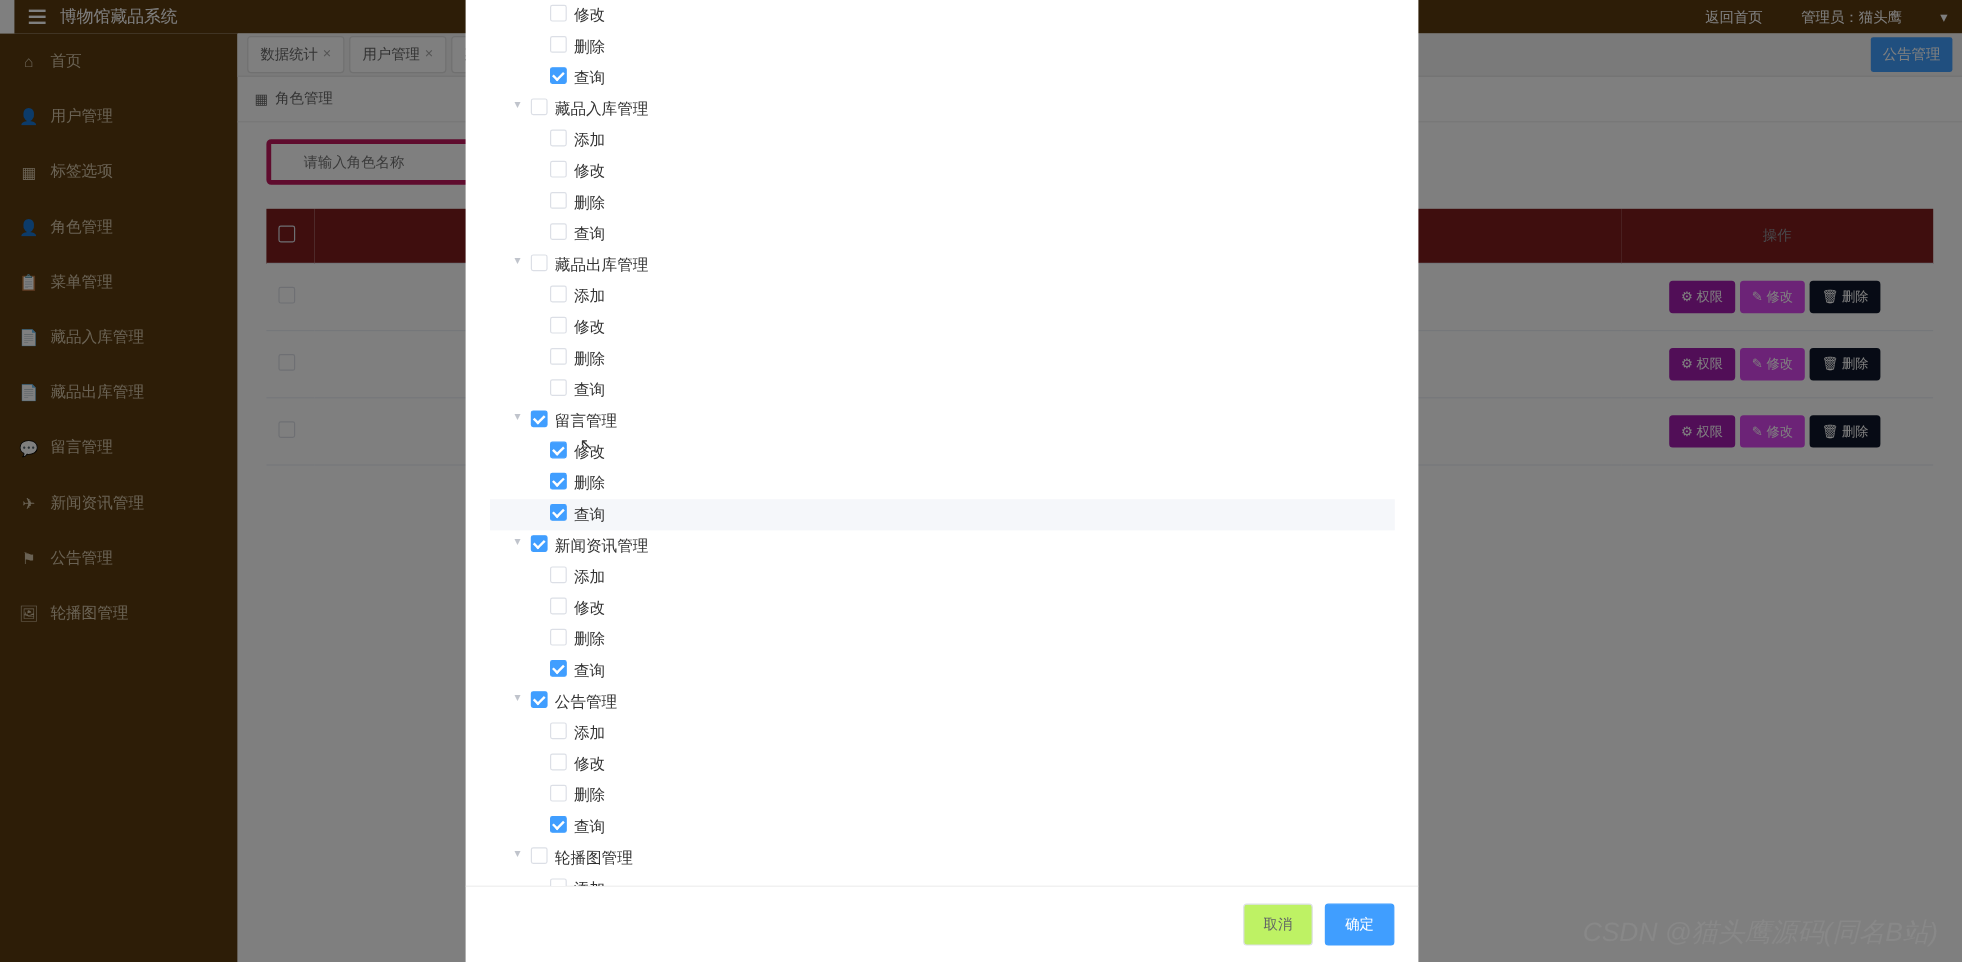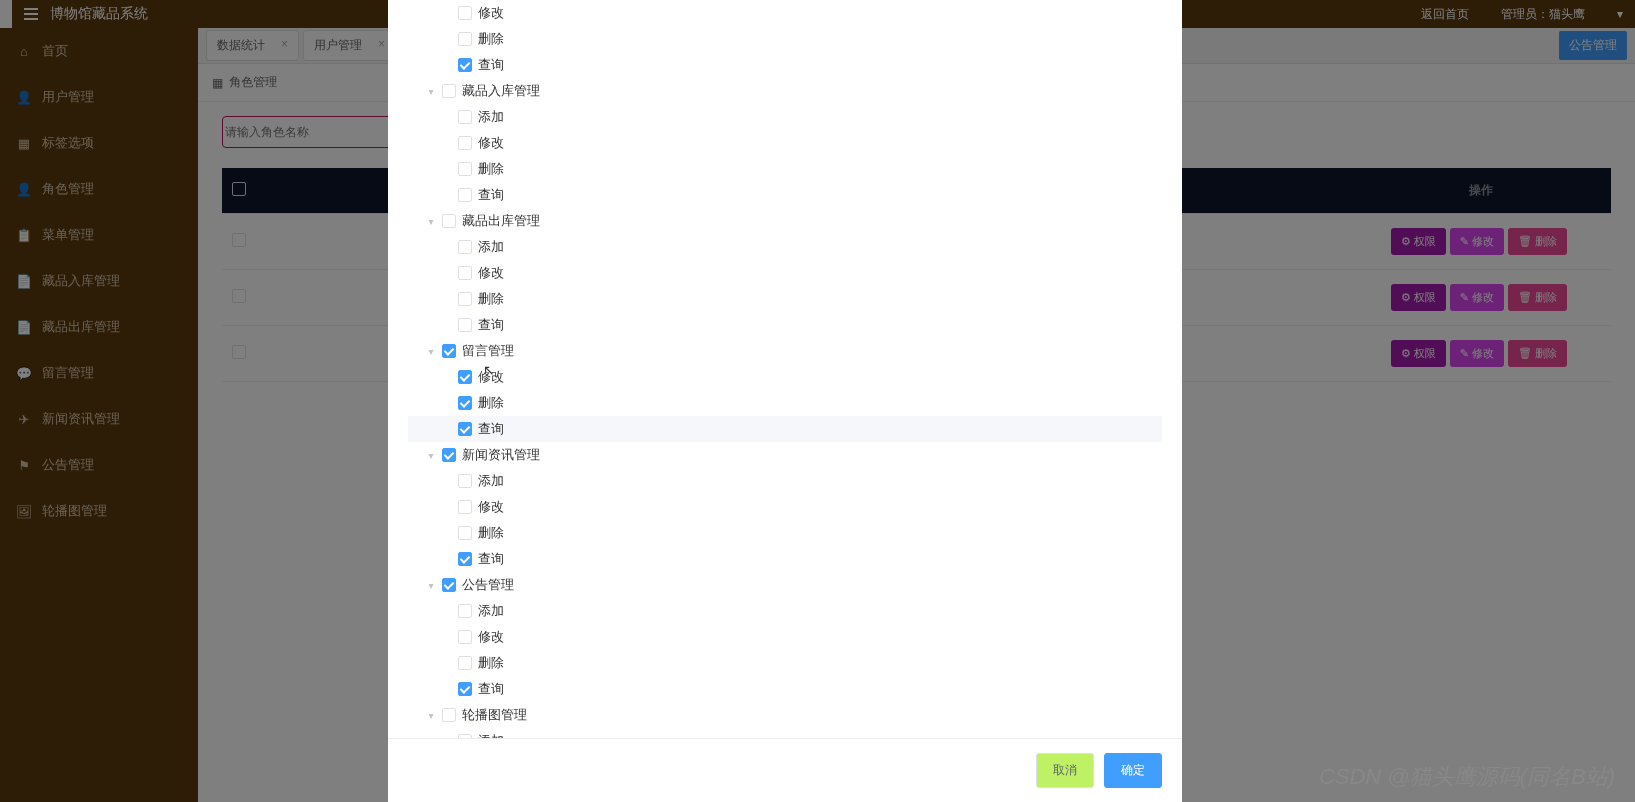--- a/index.html
+++ b/index.html
@@ -8,40 +8,40 @@
 .header{position:absolute;top:0;left:12px;right:0;height:28px;background:#5a3a0f;color:#fff;display:flex;align-items:center;padding:0 12px;z-index:0}
 .hamburger{display:flex;flex-direction:column;gap:3px;margin-right:12px;cursor:pointer}
 .hamburger span{width:14px;height:2px;background:#fff}
 .app-title{font-size:14px}
 .header-right{margin-left:auto;display:flex;gap:32px;align-items:center;font-size:12px}
 .sidebar{position:absolute;top:28px;left:0;width:198px;bottom:0;background:#5a3a0f;z-index:0}
 .sidebar-item{display:flex;align-items:center;gap:10px;padding:14px 16px;color:#d4c5a8;cursor:pointer;font-size:13px}
 .sidebar-item .icon{width:16px;height:16px;display:flex;align-items:center;justify-content:center}
 .main{position:absolute;top:28px;left:198px;right:0;bottom:0;background:#fff;z-index:0}
 .tabs{display:flex;align-items:center;background:#f5f5f5;border-bottom:1px solid #e4e4e4;padding:0 8px;height:36px}
-.tab{padding:6px 10px;font-size:12px;color:#666;display:flex;align-items:flex-start;gap:16px;background:#fff;border:1px solid #e0e0e0;margin-right:4px;border-radius:3px}
+.tab{padding:6px 10px;font-size:12px;color:#666;display:flex;align-items:flex-start;gap:4px;background:#fff;border:1px solid #e0e0e0;margin-right:4px;border-radius:3px}
 .tab .close{color:#aaa;cursor:pointer}
 .tag-options{margin-left:auto;background:#409eff;color:#fff;padding:6px 10px;font-size:12px;border-radius:2px;cursor:pointer}
 .breadcrumb{padding:10px 14px;font-size:12px;color:#666;display:flex;align-items:center;gap:6px;border-bottom:1px solid #eee}
 .content{padding:14px 24px}
-.search-input{width:220px;padding:8px 2px;border:1px solid #be185d;border-radius:4px;font-size:12px;color:#999}
+.search-input{width:220px;padding:8px 27px;border:4px solid #be185d;border-radius:4px;font-size:12px;color:#999}
 .table{width:100%;margin-top:20px;border-collapse:collapse}
 .table th,.table td{padding:14px 10px;border-bottom:1px solid #ebeef5;text-align:left;font-size:12px}
-.table th{background:#0f172a;color:#909399;font-weight:bold}
+.table th{background:#7f1d1d;color:#909399;font-weight:normal}
 .chk{width:14px;height:14px;border:1px solid #dcdfe6;border-radius:2px;display:inline-block}
 .btn{display:inline-flex;align-items:center;gap:3px;padding:6px 10px;border-radius:3px;color:#fff;font-size:11px;cursor:pointer;margin-right:4px}
 .btn-blue{background:#a21caf}
 .btn-orange{background:#d946ef}
-.btn-red{background:#ec4899}
+.btn-red{background:#0f172a}
 .modal{position:absolute;top:0;left:388px;width:794px;height:802px;background:#fff;z-index:10;display:flex;flex-direction:column;overflow:hidden}
 .modal-body{flex:1;overflow-y:auto;padding:0 20px}
 .modal-footer{padding:14px 20px;border-top:1px solid #eee;display:flex;justify-content:flex-end;gap:10px}
 .mbtn{padding:8px 16px;border-radius:3px;font-size:12px;cursor:pointer;border:1px solid #dcdfe6;background:#bef264;color:#606266}
 .mbtn-primary{background:#409eff;border-color:#409eff;color:#fff}
-.tree-row{display:flex;align-items:center;gap:6px;padding:4px 0;cursor:pointer}
+.tree-row{display:flex;gap:6px;padding:4px 0;cursor:pointer}
 .tree-row.hover{background:#f5f7fa}
 .caret{width:10px;height:10px;display:flex;align-items:center;justify-content:center;color:#c0c4cc;font-size:10px}
 .checkbox{width:14px;height:14px;border:1px solid #dcdfe6;border-radius:2px;display:inline-flex;align-items:center;justify-content:center;background:#fff}
 .checkbox.checked{background:#409eff;border-color:#409eff}
 .checkbox.checked::after{content:"";width:4px;height:7px;border:solid #fff;border-width:0 2px 2px 0;transform:rotate(45deg);margin-top:-2px}
 .watermark{position:absolute;bottom:10px;right:20px;font-size:22px;color:#888;font-style:italic;z-index:20;pointer-events:none}
 .cursor-ptr{position:absolute;top:362px;left:483px;z-index:50;font-size:14px;pointer-events:none}
 </style>
 </head>
 <body>

